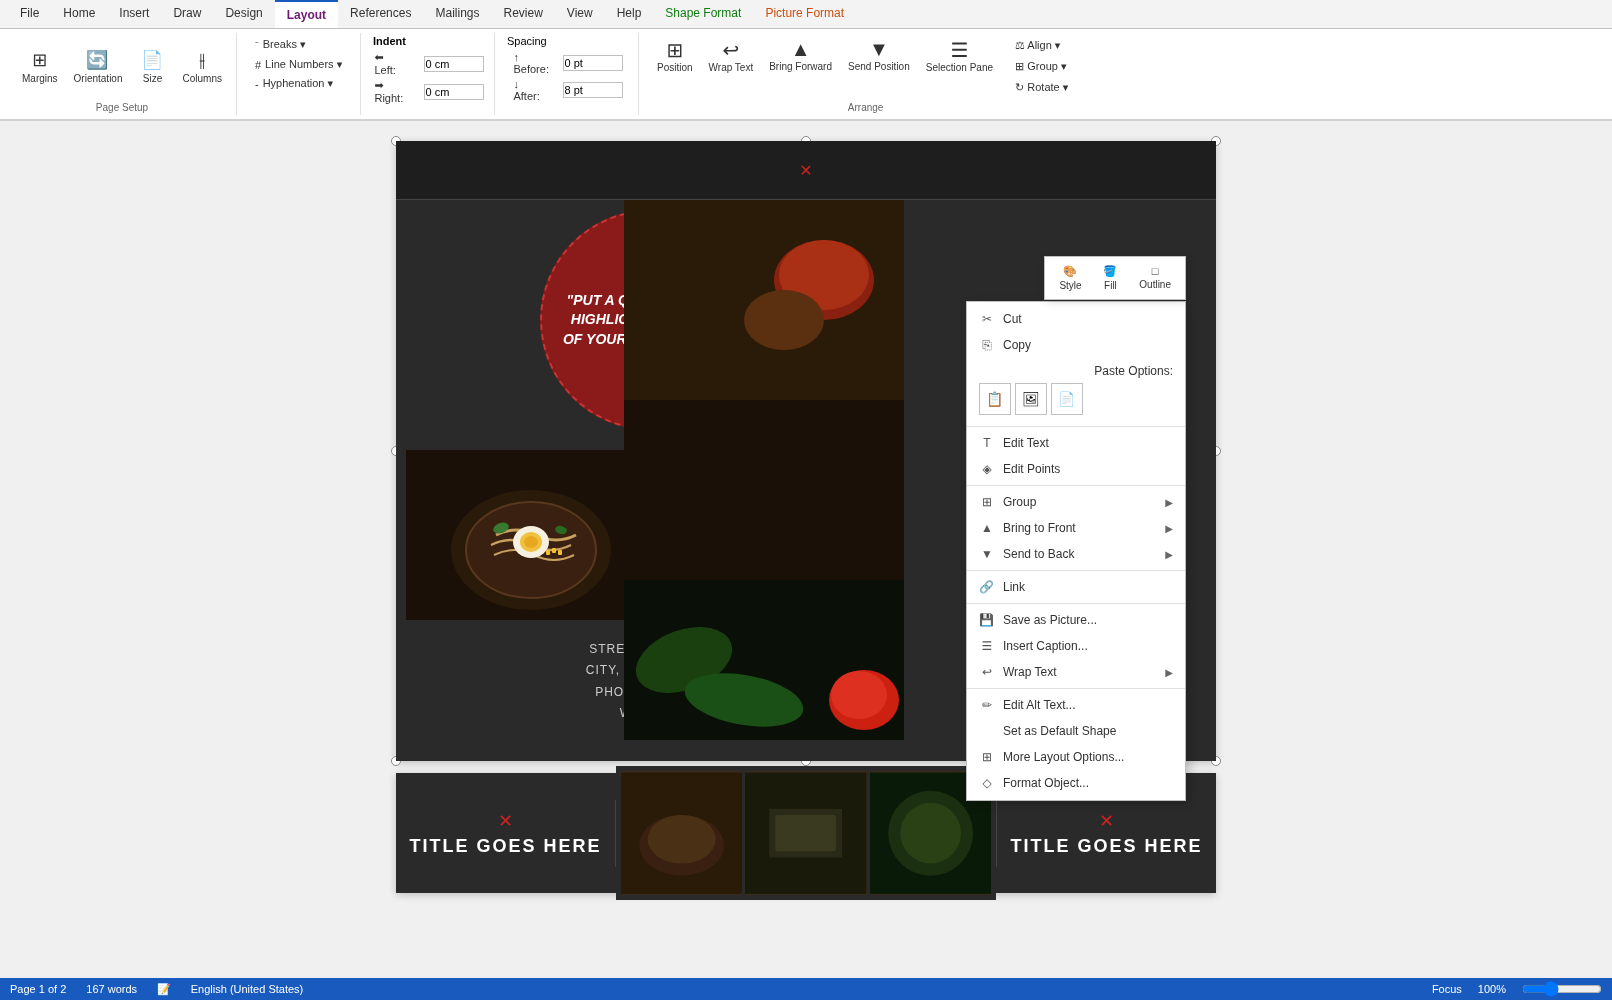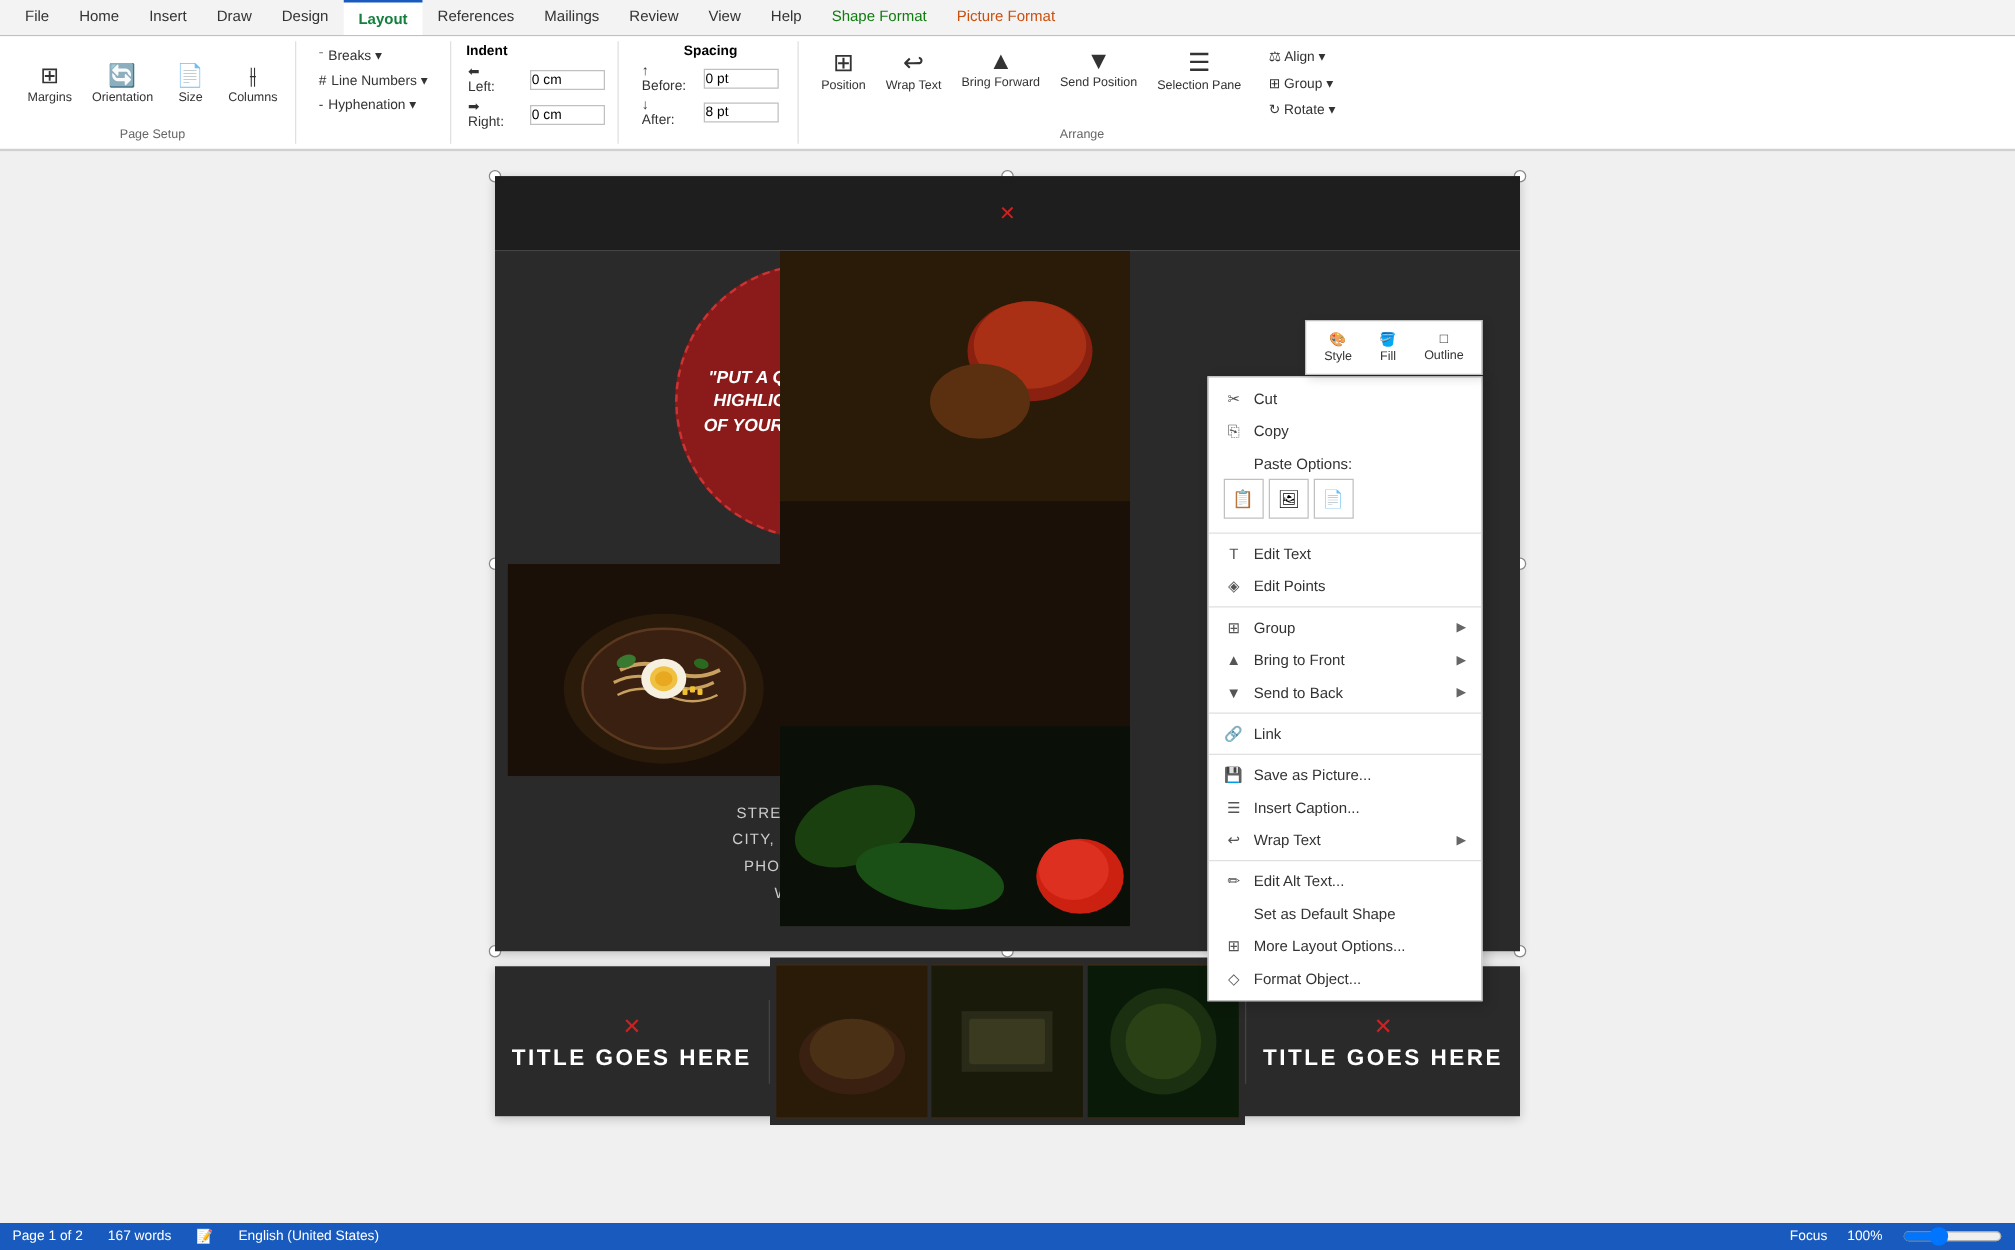--- a/index.html
+++ b/index.html
@@ -2,21 +2,21 @@
 <html><head>
   <meta charset="utf-8">
   <style>
     * { margin: 0; padding: 0; box-sizing: border-box; }
     body { font-family: 'Segoe UI', Arial, sans-serif; background: #f0f0f0; width: 1612px; height: 1000px; overflow: hidden; font-size: 12px; }
 
     
     .ribbon { background: #f3f3f3; border-bottom: 1px solid #d0d0d0; }
     .ribbon-tabs { display: flex; background: #f3f3f3; padding: 0 8px; border-bottom: 1px solid #c0c0c0; }
     .ribbon-tab { padding: 6px 12px; font-size: 12px; cursor: pointer; color: #333; }
-    .ribbon-tab.active { background: white; border-top: 2px solid #185abd; color: #15803d; font-weight: 600; }
+    .ribbon-tab.active { background: white; border-top: 2px solid #185abd; color: #701a75; font-weight: 600; }
     .ribbon-content { display: flex; align-items: stretch; background: white; padding: 4px 8px; min-height: 90px; gap: 4px; border-bottom: 1px solid #d0d0d0; }
     .ribbon-group { display: flex; flex-direction: column; border-right: 1px solid #e0e0e0; padding: 2px 8px; min-width: 60px; }
     .ribbon-group-label { font-size: 10px; color: #666; text-align: center; margin-top: auto; padding-top: 4px; }
     .ribbon-group-content { display: flex; align-items: center; gap: 4px; flex: 1; }
     .ribbon-btn { display: flex; flex-direction: column; align-items: center; justify-content: center; padding: 3px 6px; cursor: pointer; border-radius: 3px; min-width: 40px; font-size: 10px; color: #333; }
     .ribbon-btn .icon { font-size: 18px; margin-bottom: 2px; }
     .ribbon-btn-small { display: flex; align-items: center; gap: 4px; padding: 2px 6px; cursor: pointer; border-radius: 3px; font-size: 11px; color: #333; }
     .form-row { display: flex; align-items: center; gap: 20px; }
     .form-label { width: 30px; color: #333; font-size: 11px; }
     .form-input { width: 60px; border: 1px solid #c0c0c0; padding: 1px 0; font-size: 11px; background: white; }
@@ -149,21 +149,21 @@
           <input class="form-input" type="text" value="0 cm" style="">
         </div>
         <div class="form-row">
           <span class="form-label">➡ <span>Right:</span></span>
           <input class="form-input" type="text" value="0 cm" style="">
         </div>
       </div>
     </div>
 
     <div class="ribbon-group" style="min-width:140px;">
-      <div style="font-size:11px; font-weight:700; margin-bottom:4px;text-align:center;">Spacing</div>
+      <div style="font-size:11px; font-weight:400; margin-bottom:4px;">Spacing</div>
       <div class="ribbon-group-content" style="flex-direction:column; gap:3px;">
         <div class="form-row">
           <span class="form-label">↑ <span>Before:</span></span>
           <input class="form-input" type="text" value="0 pt" style="">
         </div>
         <div class="form-row">
           <span class="form-label">↓ <span>After:</span></span>
           <input class="form-input" type="text" value="8 pt" style="">
         </div>
       </div>
@@ -309,21 +309,21 @@
         <div class="menu-item">
           <span class="menu-icon">✂</span>
           <span>Cut</span>
         </div>
 
         <div class="menu-item">
           <span class="menu-icon">⎘</span>
           <span>Copy</span>
         </div>
 
-        <div class="menu-item" style="padding-bottom:0;">
+        <div class="menu-item" style="padding-bottom:0;justify-content:space-between;">
           <span class="menu-icon"></span>
           <span>Paste Options:</span>
         </div>
         <div class="paste-options-row">
           <div class="paste-option-btn">📋</div>
           <div class="paste-option-btn">🖼</div>
           <div class="paste-option-btn">📄</div>
         </div>
         <div class="menu-separator"></div>
 

